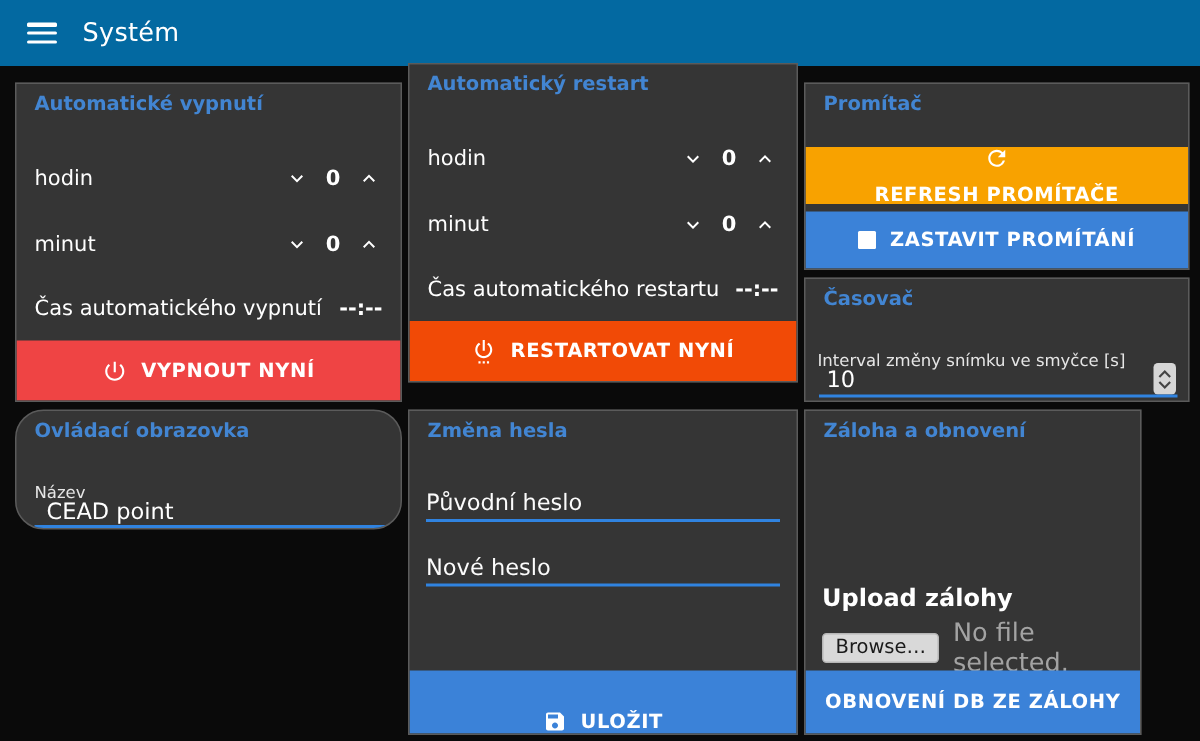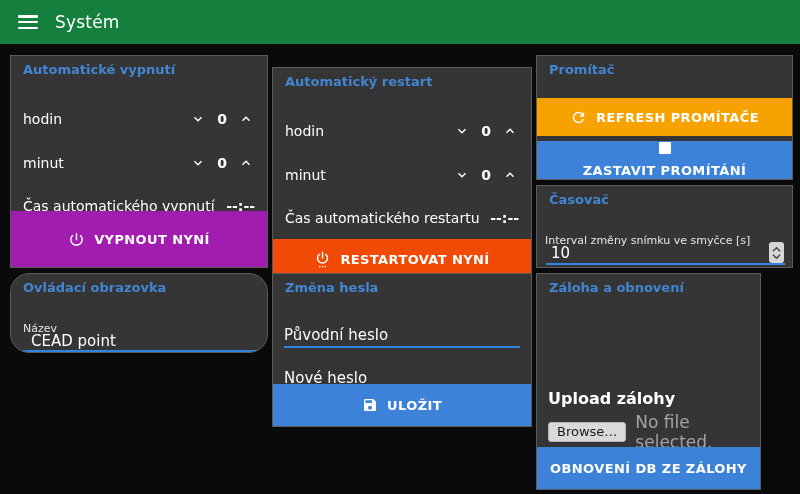--- a/index.html
+++ b/index.html
@@ -2,58 +2,58 @@
 <html><head>
 <meta charset="utf-8">
 <style>
   * { margin:0; padding:0; box-sizing:border-box; }
   html,body { width:800px; height:494px; background:#0a0a0a; overflow:hidden;
               font-family:"DejaVu Sans", sans-serif; }
   .screen { position:relative; width:800px; height:494px; background:#0a0a0a; }
 
   
   .topbar { position:absolute; left:0; top:0; width:800px; height:44px;
-            background:#15803d; display:flex; align-items:center; }
+            background:#0369a1; display:flex; align-items:center; }
   .hamburger { width:20px; height:14px; margin-left:18px; display:flex;
                flex-direction:column; justify-content:space-between; cursor:pointer; }
   .hamburger span { display:block; width:20px; height:2.5px; background:#fff; border-radius:1px; }
   .app-title { color:#fff; font-size:17px; margin-left:17px; letter-spacing:.2px; }
 
   
   .panel { position:absolute; background:#353535; border:1px solid #5b5b5b; color:#fff; overflow:hidden; }
   .panel h2 { position:absolute; left:12px; top:6px; font-size:13px; font-weight:bold; color:#4285d2; }
 
   #p-shutdown { left:10px;  top:55px;  width:258px; height:213px; }
-  #p-restart  { left:272px; top:67px;  width:260px; height:213px; }
+  #p-restart  { left:272px; top:42px;  width:260px; height:213px; }
   #p-projector{ left:536px; top:55px;  width:257px; height:125px; }
   #p-timer    { left:536px; top:185px; width:257px; height:83px;  }
   #p-screen   { left:10px;  top:273px; width:258px; height:80px;border-radius:19px;  }
-  #p-password { left:272px; top:273px; width:260px; height:154px;padding-left:15px; }
+  #p-password { left:272px; top:273px; width:260px; height:217px;padding-left:15px; }
   #p-backup   { left:536px; top:273px; width:225px; height:217px; }
 
   .spin-row { position:absolute; left:0; width:100%; height:28px; padding:0 13px 0 12px;
               display:flex; align-items:center; justify-content:space-between; }
   .row1 { top:49px; } .row2 { top:93px; }
   .row-label { font-size:14px; color:#fdfdfd; }
   .spin-controls { display:flex; align-items:center; gap:11px; }
   .spin-value { font-size:14px; font-weight:bold; min-width:10px; text-align:center; }
   .chev { display:flex; cursor:pointer; }
 
   .time-row { position:absolute; left:0; top:136px; width:100%; height:28px; padding:0 12px 0 12px;
               display:flex; align-items:center; justify-content:space-between; font-size:14px; }
   .time-val { font-weight:bold; }
 
   .panel-btn { position:absolute; left:0; width:100%; border:none; display:flex; align-items:center;
                justify-content:center; gap:9px; color:#fff; font-family:"DejaVu Sans",sans-serif;
                font-size:13px; font-weight:bold; letter-spacing:.4px; cursor:pointer; }
-  .btn-red    { bottom:0; height:56px; background:#a21caf; }
+  .btn-red    { bottom:0; height:40px; background:#ef4444; }
   .btn-orange { bottom:0; height:40px; background:#f14a06; }
-  .btn-amber  { top:42px; height:38px; background:#f8a200; }
-  .btn-blue-stop { bottom:0; height:38px; background:#3b82d8;flex-direction:column; }
-  .btn-save   { bottom:0; height:42px; background:#3b82d8; }
+  .btn-amber  { top:42px; height:38px; background:#f8a200;flex-direction:column; }
+  .btn-blue-stop { bottom:0; height:38px; background:#3b82d8; }
+  .btn-save   { bottom:0; height:42px; background:#3b82d8;align-items:flex-end; }
   .btn-restore{ bottom:0; height:42px; background:#3b82d8; }
   .btn-download { position:absolute; left:4px; right:4px; top:47px; height:37px; width:auto;
                background:#3b82d8; border-radius:1px; }
   .stop-square { width:12px; height:12px; background:#fff; border-radius:1px; }
 
   .mini-label { position:absolute; font-size:11px; color:#e6e6e6; }
   .underline  { position:absolute; height:2px; background:#3083e0; }
   .value-input { position:absolute; background:transparent; border:none; outline:none; color:#fff;
                  font-size:15px; font-family:"DejaVu Sans",sans-serif; padding:0; }
   .num-spinner { position:absolute; right:8px; top:56px; width:15px; height:21px; background:#d6d6d6;

